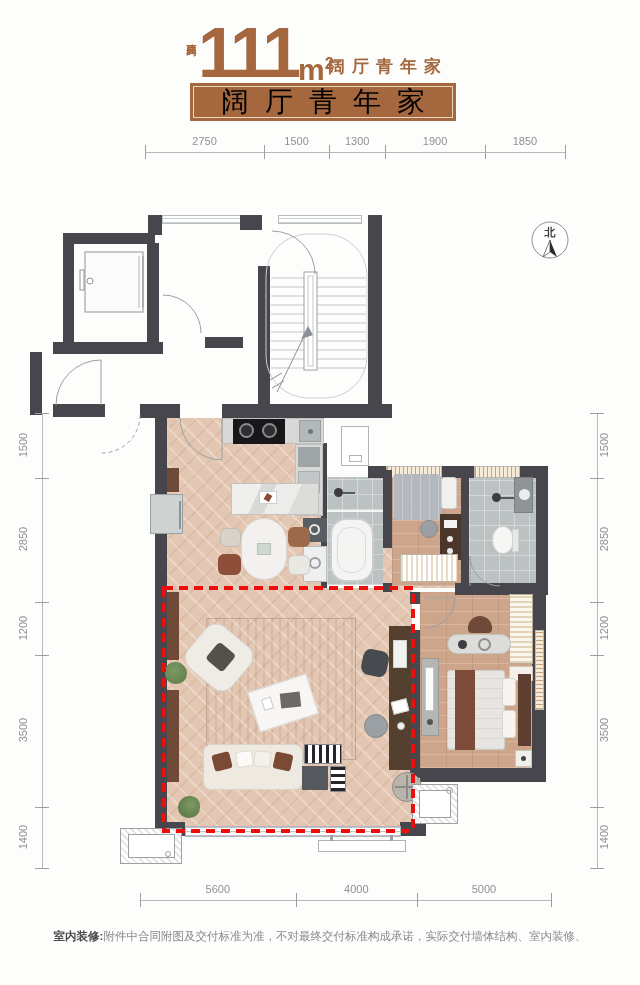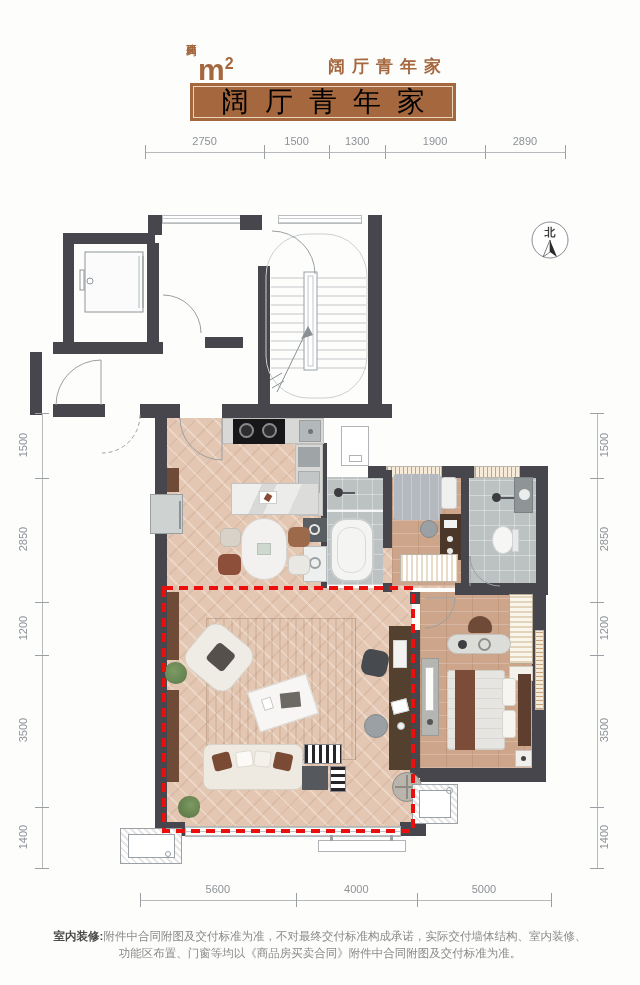--- a/index.html
+++ b/index.html
@@ -26,20 +26,21 @@
   .dim-label{position:absolute;font-size:11px;color:#8d9296;white-space:nowrap;}
   .furn{position:absolute;box-sizing:border-box;}
   svg text{font-family:"Liberation Sans","DejaVu Sans",sans-serif;}
   #hdr-area-label{writing-mode:vertical-rl;letter-spacing:1px;}
 </style>
 </head>
 <body>
 
 <div class="abs" style="left:184px;top:10px;width:300px;height:72px;display:flex;align-items:flex-end;color:#a5673d;">
   <span id="hdr-area-label" style="font-size:10px;font-weight:bold;height:40px;margin-bottom:6px;">建面约</span>
+  <span style="font-size:70px;font-weight:bold;line-height:0.82;letter-spacing:-3px;">111</span>
   <span style="font-size:30px;font-weight:bold;line-height:.8;">
     <span>m</span><sup style="font-size:16px;">2</sup>
   </span>
 </div>
 <div class="abs" style="left:328px;top:55px;font-size:17px;font-weight:bold;letter-spacing:7px;color:#a5673d;">阔厅青年家</div>
 <div class="abs" style="left:190px;top:83px;width:266px;height:38px;background:#a5673d;display:flex;align-items:center;justify-content:center;outline:1px solid rgba(246,232,210,.85);outline-offset:-4px;">
   <span style="color:#000000;font-size:28px;letter-spacing:16px;padding-left:16px;">阔厅青年家</span>
 </div>
 
 <div class="abs" id="plan" style="left:0;top:0;width:640px;height:985px;">
@@ -272,21 +273,21 @@
     <div class="dim-tick" style="left: 145px; top: 145px; width: 1px; height: 14px;"></div>
     <div class="dim-label" style="left: 184.536px; top: 135px; width: 40px; text-align: center;">2750</div>
     <div class="dim-tick" style="left: 264.072px; top: 145px; width: 1px; height: 14px;"></div>
     <div class="dim-label" style="left: 276.546px; top: 135px; width: 40px; text-align: center;">1500</div>
     <div class="dim-tick" style="left: 329.021px; top: 145px; width: 1px; height: 14px;"></div>
     <div class="dim-label" style="left: 337.165px; top: 135px; width: 40px; text-align: center;">1300</div>
     <div class="dim-tick" style="left: 385.309px; top: 145px; width: 1px; height: 14px;"></div>
     <div class="dim-label" style="left: 415.103px; top: 135px; width: 40px; text-align: center;">1900</div>
     <div class="dim-tick" style="left: 484.897px; top: 145px; width: 1px; height: 14px;"></div>
     <div class="dim-tick" style="left: 565px; top: 145px; width: 1px; height: 14px;"></div>
-    <div class="dim-label" style="left: 504.948px; top: 135px; width: 40px; text-align: center;">2890</div>
+    <div class="dim-label" style="left: 504.948px; top: 135px; width: 40px; text-align: center;">1850</div>
     <div class="dim-line" style="left: 140px; top: 900px; width: 411px; height: 1px;"></div>
     <div class="dim-tick" style="left: 140px; top: 893px; width: 1px; height: 14px;"></div>
     <div class="dim-label" style="left: 197.874px; top: 883px; width: 40px; text-align: center;">5600</div>
     <div class="dim-tick" style="left: 295.747px; top: 893px; width: 1px; height: 14px;"></div>
     <div class="dim-label" style="left: 336.316px; top: 883px; width: 40px; text-align: center;">4000</div>
     <div class="dim-tick" style="left: 416.884px; top: 893px; width: 1px; height: 14px;"></div>
     <div class="dim-tick" style="left: 551px; top: 893px; width: 1px; height: 14px;"></div>
     <div class="dim-label" style="left: 463.942px; top: 883px; width: 40px; text-align: center;">5000</div>
     <div class="dim-line" style="left: 42px; top: 413px; width: 1px; height: 455px;"></div>
     <div class="dim-tick" style="left: 35px; top: 413px; width: 14px; height: 1px;"></div>
@@ -309,14 +310,13 @@
     <div class="dim-label" style="left: 584px; top: 621.526px; width: 40px; text-align: center; transform: rotate(-90deg);">1200</div>
     <div class="dim-tick" style="left: 590px; top: 654.651px; width: 14px; height: 1px;"></div>
     <div class="dim-label" style="left: 584px; top: 723.847px; width: 40px; text-align: center; transform: rotate(-90deg);">3500</div>
     <div class="dim-tick" style="left: 590px; top: 807.043px; width: 14px; height: 1px;"></div>
     <div class="dim-tick" style="left: 590px; top: 868px; width: 14px; height: 1px;"></div>
     <div class="dim-label" style="left: 584px; top: 830.522px; width: 40px; text-align: center; transform: rotate(-90deg);">1400</div>
   </div>
 
 <div class="abs" style="left:40px;top:928px;width:560px;text-align:center;font-size:11.5px;line-height:17px;color:#8a8a8a;">
   <span style="font-weight:bold;color:#4a4a4a;">室内装修:</span><span>附件中合同附图及交付标准为准，不对最终交付标准构成承诺，实际交付墙体结构、室内装修、</span><br>
-  <span>功能区布置、门窗等均以《商品房买卖合同》附件中合同附图及交付标准为准。</span>
 </div>
 
 </body></html>

